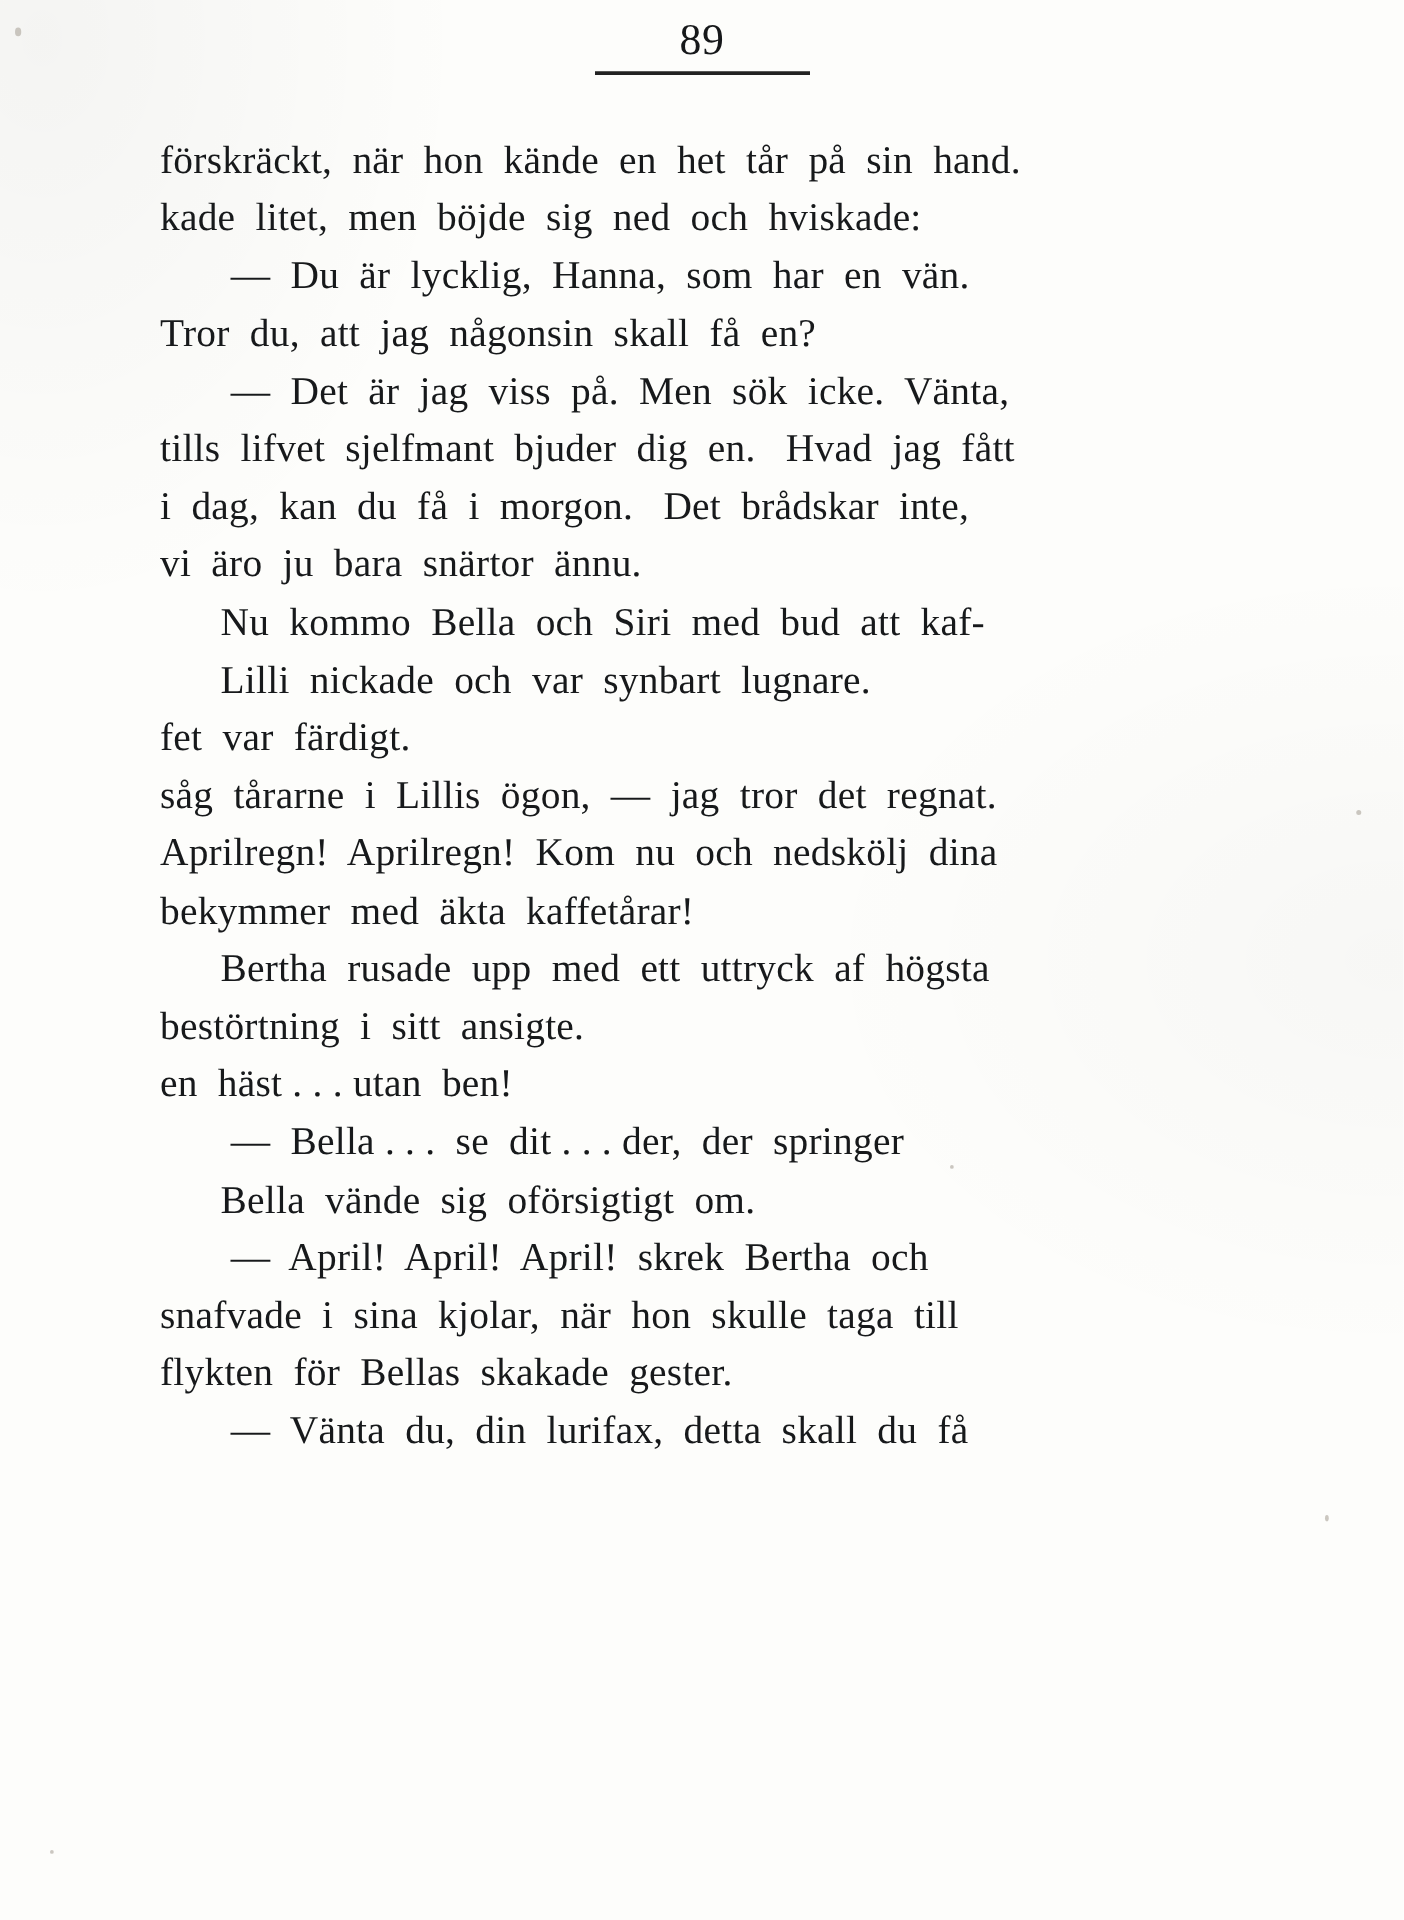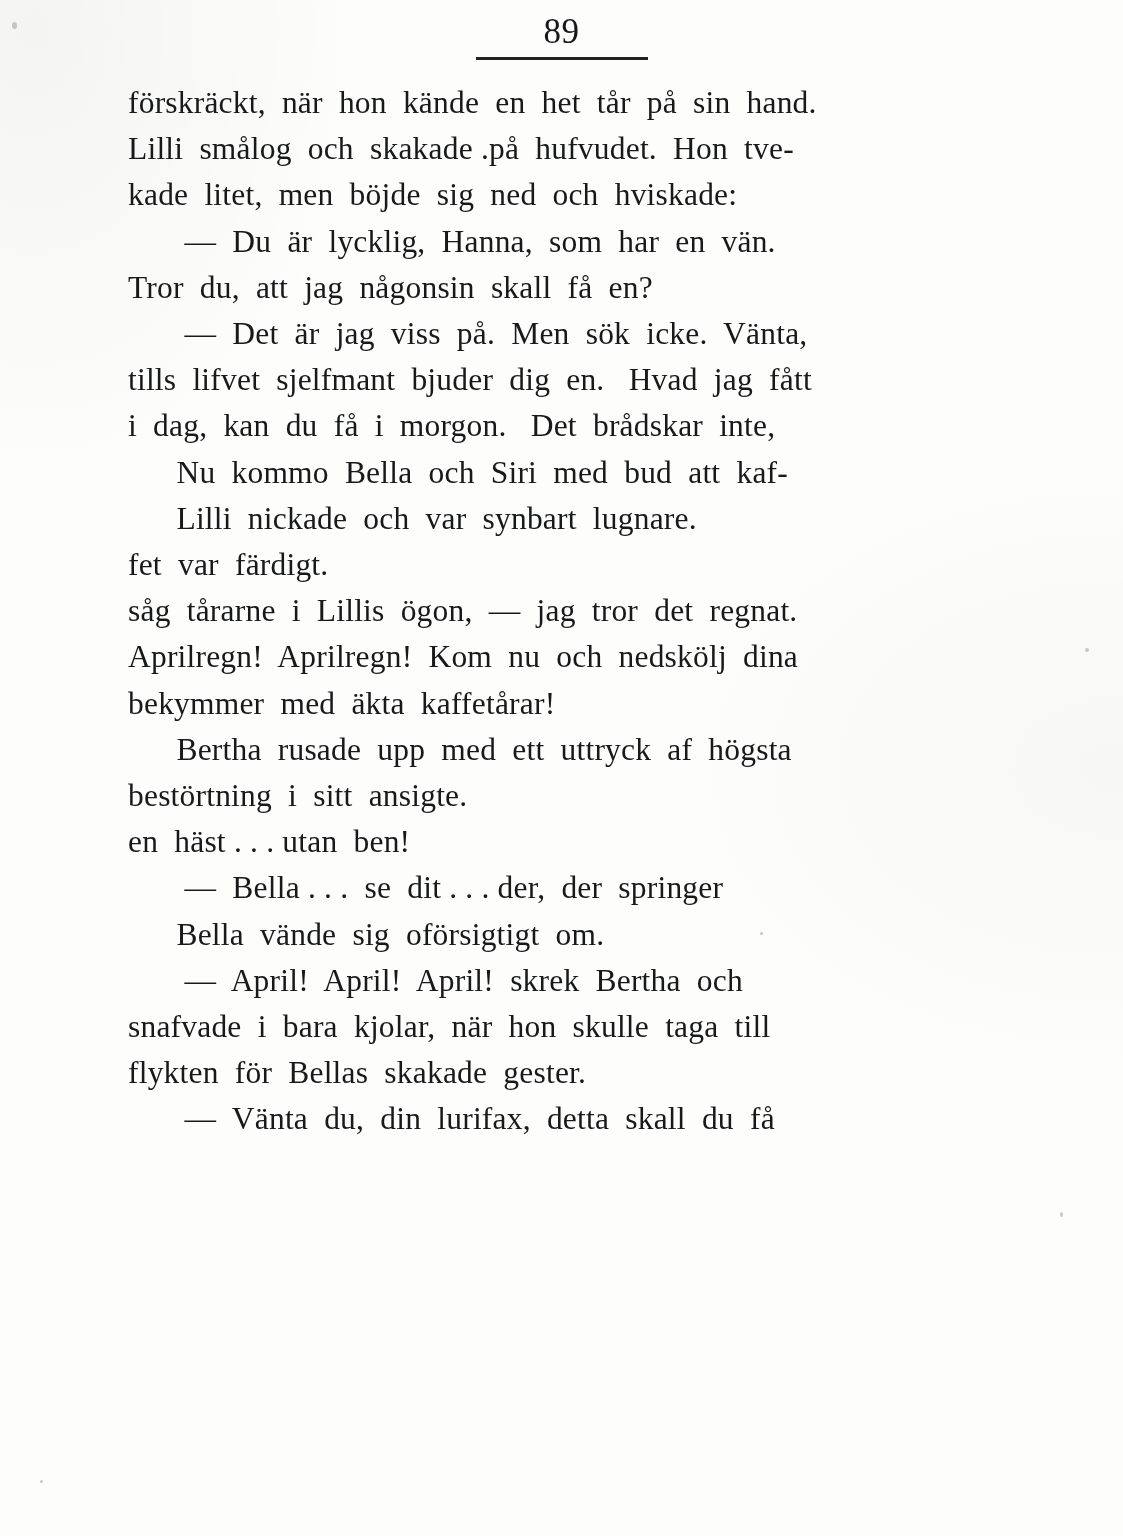--- a/index.html
+++ b/index.html
@@ -57,21 +57,21 @@
   }
   .rule {
     width: 172px;
     height: 3px;
     background: #222;
     margin: 0 auto;
   }
 
   .textblock {
     position: absolute;
-    top: 80px;
+    top: 105px;
     left: 128px;
     width: 870px;
   }
 
   .line {
     font-size: 31.5px;
     line-height: 46.2px;
     white-space: pre;
     color: #17191b;
     letter-spacing: 0.2px;
@@ -90,37 +90,37 @@
   <span class="speck" style="left:1060px;top:1212px;width:3px;  height:5px;"></span>
   <span class="speck" style="left:40px;  top:1480px;width:3px;  height:3px;"></span>
 
   <div class="page-number-wrap">
     <div class="page-number">89</div>
     <div class="rule"></div>
   </div>
 
   <div class="textblock">
     <div class="line">förskräckt,  när  hon  kände  en  het  tår  på  sin  hand.</div>
-    <div class="line">Lilli  smålog  och  skakade .på  hufvudet.  Hon  tve-</div>
     <div class="line">kade  litet,  men  böjde  sig  ned  och  hviskade:</div>
     <div class="line">       —  Du  är  lycklig,  Hanna,  som  har  en  vän.</div>
     <div class="line">Tror  du,  att  jag  någonsin  skall  få  en?</div>
     <div class="line">       —  Det  är  jag  viss  på.  Men  sök  icke.  Vänta,</div>
     <div class="line">tills  lifvet  sjelfmant  bjuder  dig  en.   Hvad  jag  fått</div>
     <div class="line">i  dag,  kan  du  få  i  morgon.   Det  brådskar  inte,</div>
+    <div class="line">vi  äro  ju  bara  snärtor  ännu.</div>
     <div class="line">      Nu  kommo  Bella  och  Siri  med  bud  att  kaf-</div>
     <div class="line">      Lilli  nickade  och  var  synbart  lugnare.</div>
     <div class="line">fet  var  färdigt.</div>
     <div class="line">såg  tårarne  i  Lillis  ögon,  —  jag  tror  det  regnat.</div>
     <div class="line">Aprilregn!  Aprilregn!  Kom  nu  och  nedskölj  dina</div>
     <div class="line">bekymmer  med  äkta  kaffetårar!</div>
     <div class="line">      Bertha  rusade  upp  med  ett  uttryck  af  högsta</div>
     <div class="line">bestörtning  i  sitt  ansigte.</div>
     <div class="line">en  häst . . . utan  ben!</div>
     <div class="line">       —  Bella . . .  se  dit . . . der,  der  springer</div>
     <div class="line">      Bella  vände  sig  oförsigtigt  om.</div>
     <div class="line">       —  April!  April!  April!  skrek  Bertha  och</div>
-    <div class="line">snafvade  i  bara  kjolar,  när  hon  skulle  taga  till</div>
+    <div class="line">snafvade  i  sina  kjolar,  när  hon  skulle  taga  till</div>
     <div class="line">flykten  för  Bellas  skakade  gester.</div>
     <div class="line">       —  Vänta  du,  din  lurifax,  detta  skall  du  få</div>
   </div>
 
 </div>
 
 </body></html>

